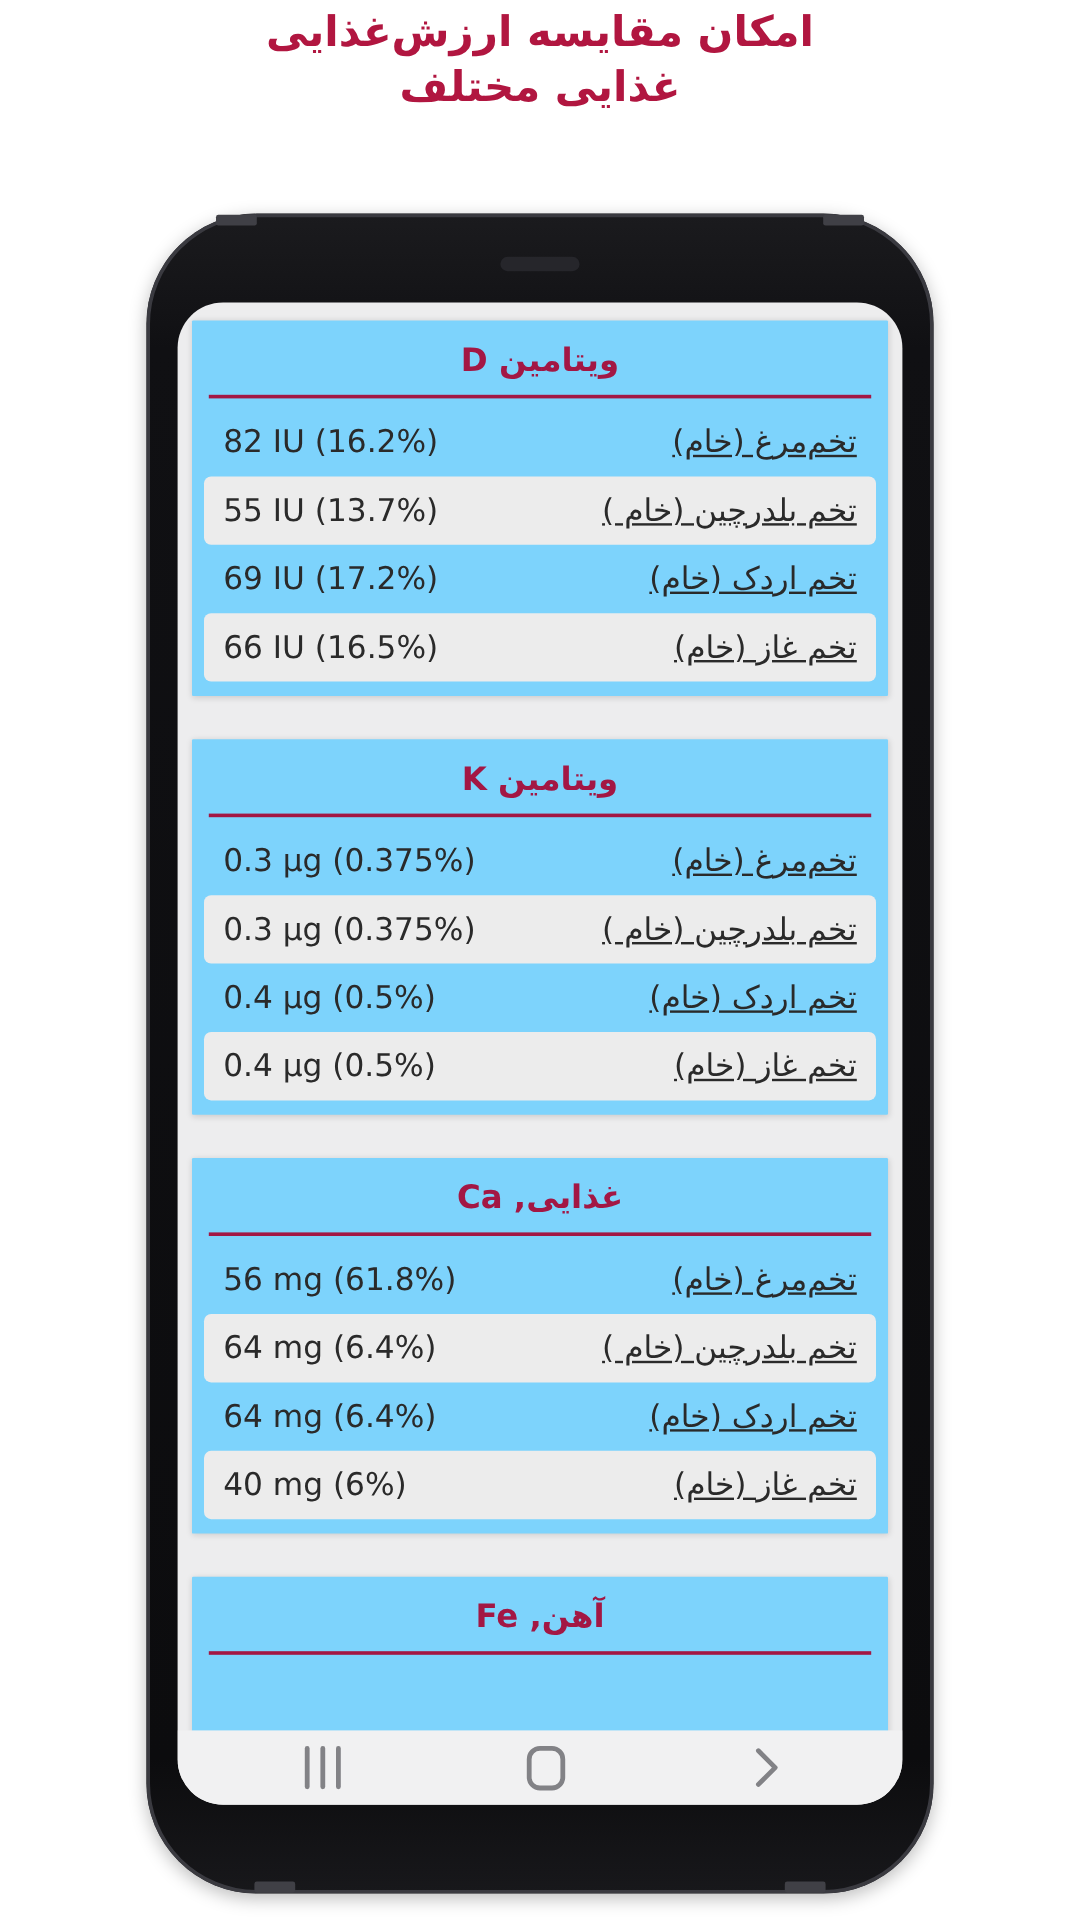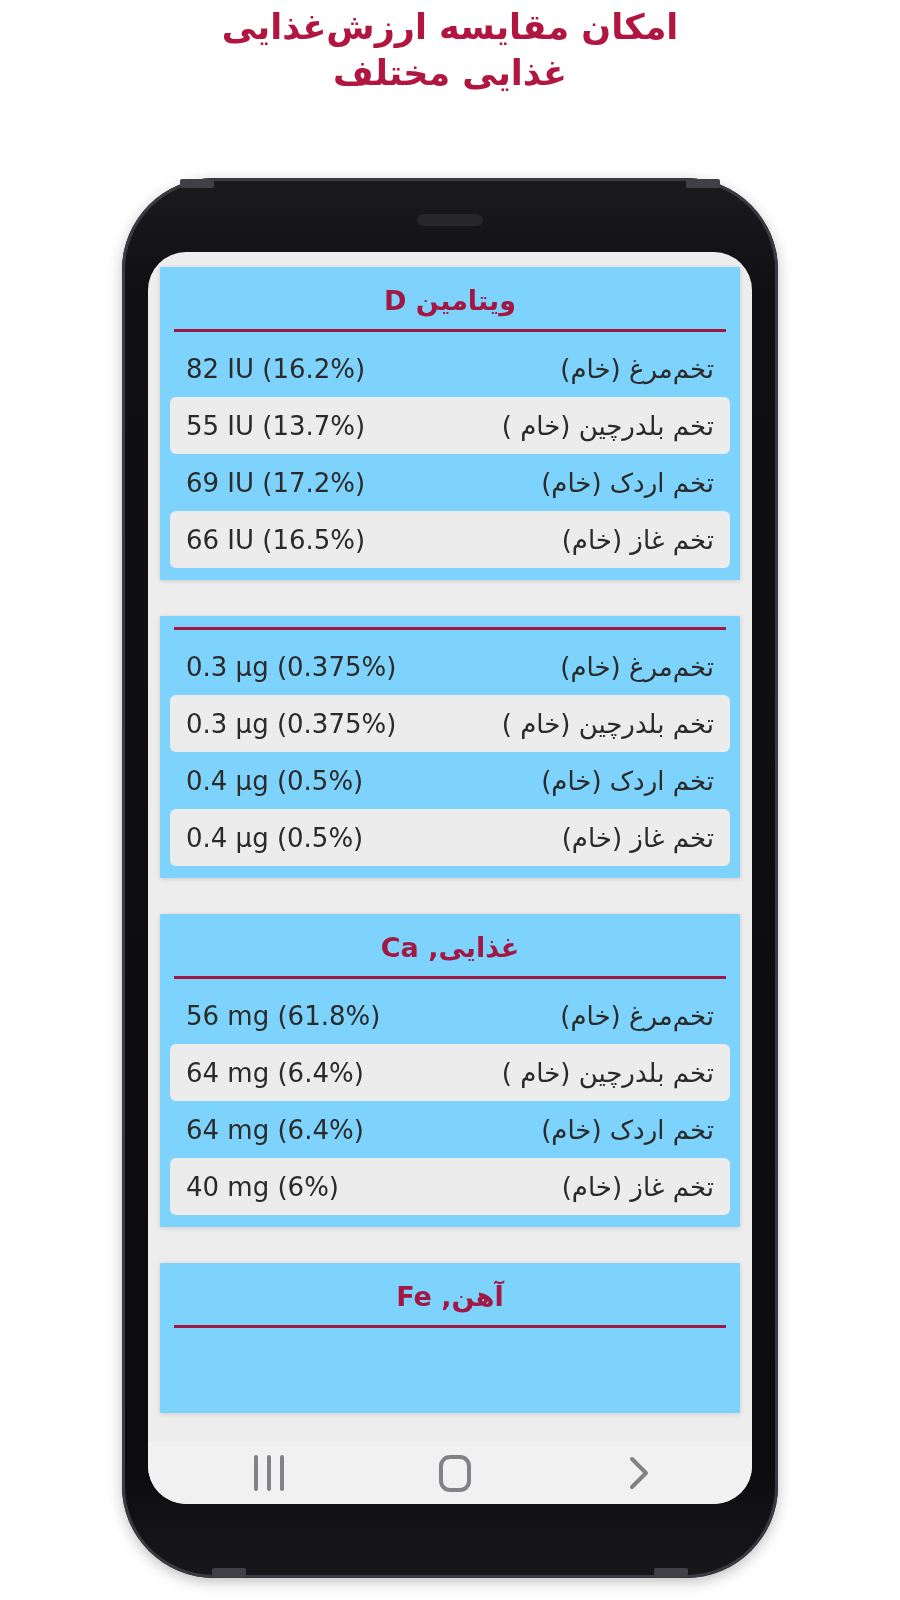--- a/index.html
+++ b/index.html
@@ -94,21 +94,21 @@
     height: 57px;
     display: flex;
     align-items: center;
     justify-content: space-between;
     padding: 0 16px;
     border-radius: 6px;
     font-size: 26px;
     color: #2a2a2a;
   }
   .food-row:nth-child(even) { background: #ececec; }
-  .food-name  { white-space: nowrap; }
+  .food-name  { white-space: nowrap; text-decoration: underline; }
   .food-value { direction: ltr; unicode-bidi: embed; white-space: nowrap; }
 
   .card.card-cut { height: 150px; }
 
   
   .nav-bar {
     position: absolute;
     left: 0; right: 0; bottom: 0;
     height: 62px;
     background: #f1f1f2;
@@ -165,20 +165,21 @@
             <span class="food-value">69 IU (17.2%)</span>
           </div>
           <div class="food-row">
             <span class="food-name">تخم غاز (خام)</span>
             <span class="food-value">66 IU (16.5%)</span>
           </div>
         </div>
       </div>
 
       <div class="card">
+        <div class="card-title">ویتامین K</div>
         <div class="card-divider"></div>
         <div class="rows">
           <div class="food-row">
             <span class="food-name">تخم‌مرغ (خام)</span>
             <span class="food-value">0.3 µg (0.375%)</span>
           </div>
           <div class="food-row">
             <span class="food-name">تخم بلدرچین (خام )</span>
             <span class="food-value">0.3 µg (0.375%)</span>
           </div>

